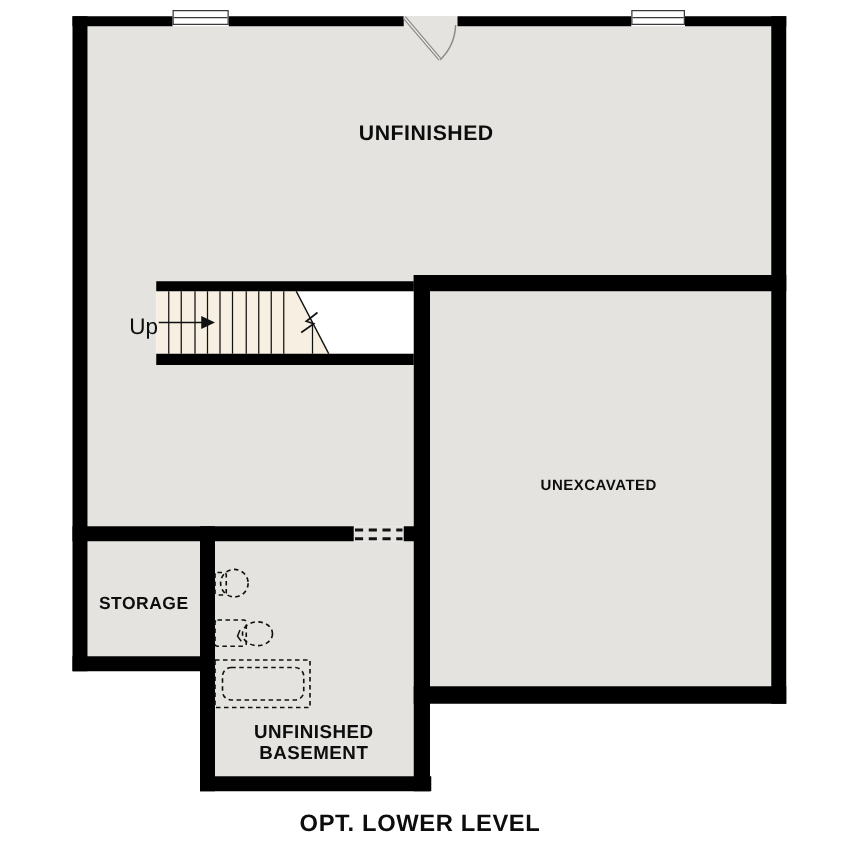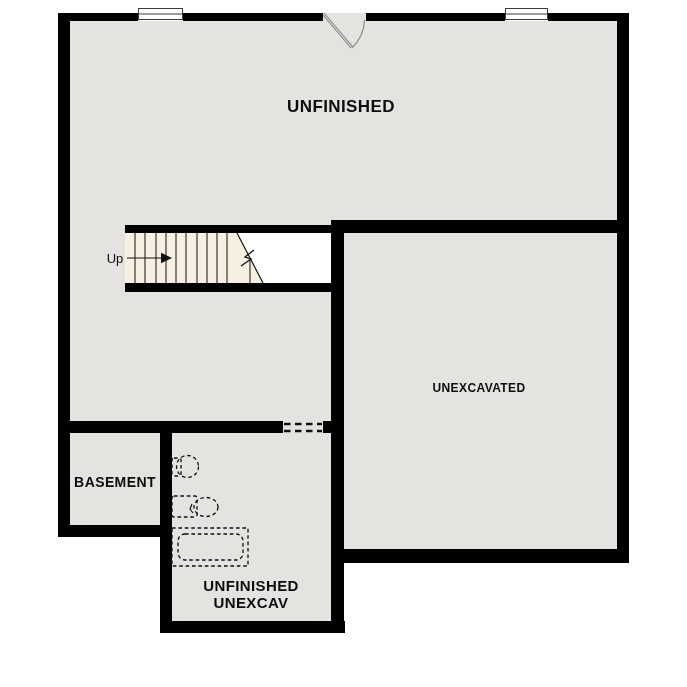--- a/index.html
+++ b/index.html
@@ -19,21 +19,21 @@
   .tread{fill:var(--tread);}
   .tline{stroke:var(--line);stroke-width:1;}
   .fixture{fill:none;stroke:var(--line);stroke-width:1.3;stroke-dasharray:3.6 2.8;}
   .label{position:absolute;text-align:center;white-space:nowrap;transform:translateX(-50%);}
   .room-title{font-weight:bold;letter-spacing:0.4px;}
   .basement-label{left:341px;top:96px;font-size:17px;line-height:21px;}
   .unexcavated-label{left:479px;top:381px;font-size:12px;}
   .unexcav-label{left:115px;top:474px;font-size:14px;}
   .storage-label{left:251px;top:577px;font-size:15px;line-height:17px;}
   .bath-label{left:246px;top:470px;font-size:12.5px;line-height:15px;font-weight:normal;letter-spacing:0;}
-  .up-label{left:115px;top:251px;font-size:13px;font-weight:normal;}
+  .up-label{left:115px;top:251px;font-size:18px;font-weight:normal;}
   .plan-title{left:336px;top:649px;font-size:19px;font-weight:bold;letter-spacing:0.5px;}
 </style>
 </head>
 <body>
 
 <div class="plan">
   <svg width="687" height="687" viewBox="0 0 687 687">
 
     <g>
       <rect class="room" x="70" y="21" width="547" height="199"></rect>
@@ -124,23 +124,24 @@
       </g>
     </g>
   </svg>
 
   <div class="label room-title basement-label">
     <div>UNFINISHED</div>
   </div>
 
   <div class="label room-title unexcavated-label">UNEXCAVATED</div>
 
-  <div class="label room-title unexcav-label">BASEMENT</div>
+  <div class="label room-title unexcav-label">STORAGE</div>
 
 
   <div class="label room-title storage-label">
     <div>UNFINISHED</div>
-    <div>UNEXCAV</div>
+    <div>BASEMENT</div>
   </div>
 
   <div class="label up-label">Up</div>
 
+  <div class="label plan-title">OPT. LOWER LEVEL</div>
 </div>
 
 </body></html>

